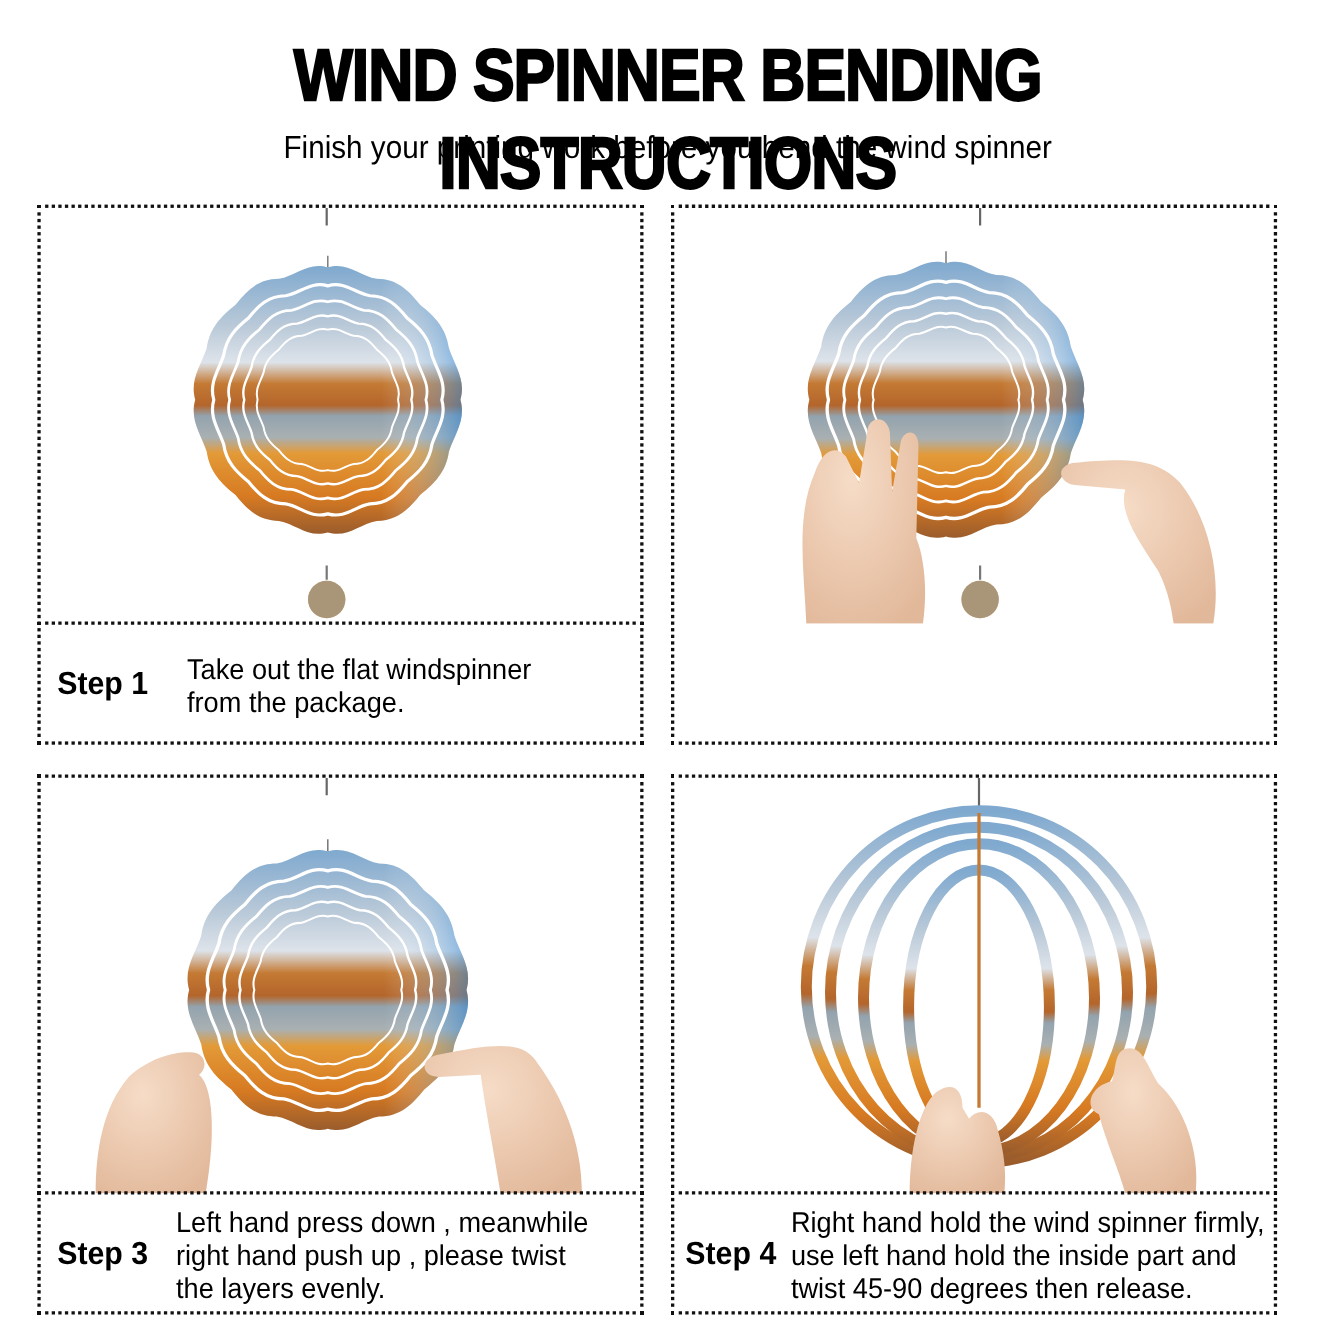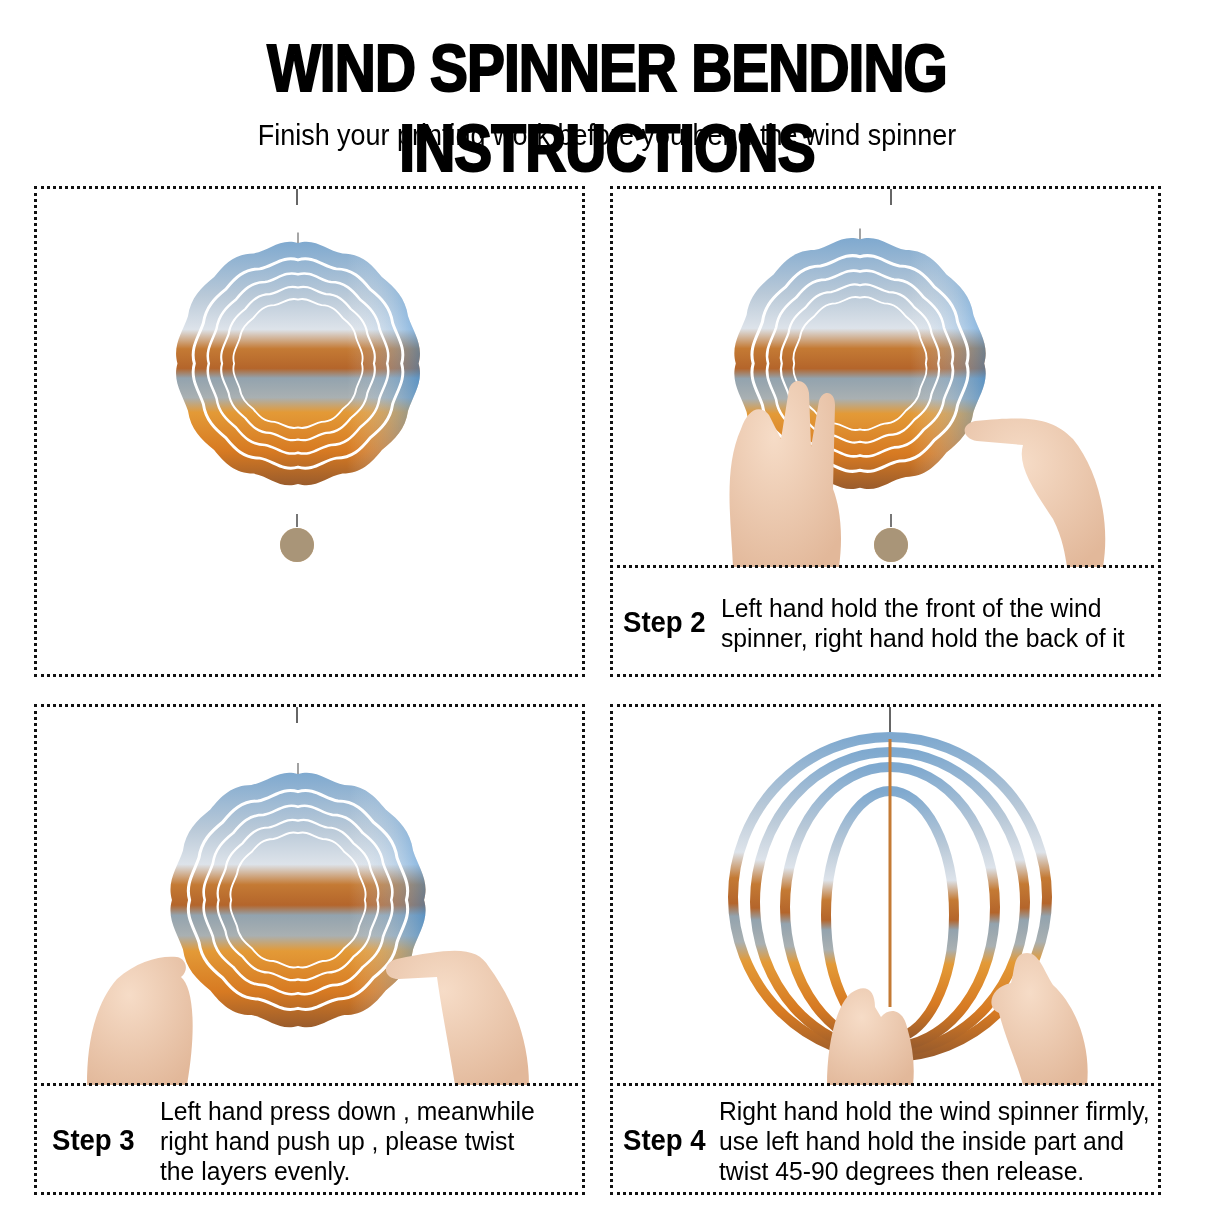--- a/index.html
+++ b/index.html
@@ -93,42 +93,42 @@
 <div class="panel p1">
   <div class="img-area">
     <svg width="545" height="378" viewBox="0 0 545 378">
       <line x1="260" y1="0" x2="260" y2="16" stroke="#666" stroke-width="2"></line>
       <use href="#spinner" x="130" y="12" width="262" height="325" preserveAspectRatio="none"></use>
       <line x1="260" y1="325" x2="260" y2="338" stroke="#777" stroke-width="2"></line>
       <circle cx="260" cy="356" r="17" fill="#d9862a"></circle>
       <circle cx="260" cy="356" r="17" fill="#6fa9d8" opacity="0.45"></circle>
     </svg>
   </div>
+  <div class="caption c1">
+    <div class="step-label">Step 1</div>
+    <div class="step-text">
+      <div>Take out the flat windspinner</div>
+      <div>from the package.</div>
+    </div>
+  </div>
 </div>
 
 <div class="panel p2">
   <div class="img-area">
     <svg width="545" height="378" viewBox="0 0 545 378">
       <line x1="278" y1="0" x2="278" y2="16" stroke="#666" stroke-width="2"></line>
       <use href="#spinner" x="112" y="12" width="270" height="325" preserveAspectRatio="none"></use>
       <line x1="278" y1="325" x2="278" y2="338" stroke="#777" stroke-width="2"></line>
       <circle cx="278" cy="356" r="17" fill="#d9862a"></circle>
       <circle cx="278" cy="356" r="17" fill="#6fa9d8" opacity="0.45"></circle>
 
       <path d="M120,378 C118,330 110,280 128,240 C134,222 146,214 156,226 L168,250 L176,200 C180,188 194,190 196,204 L198,258 L206,212 C210,200 222,202 222,216 L220,300 C228,320 230,350 226,378 Z" fill="url(#skin)"></path>
 
       <path d="M490,378 C498,330 484,280 460,250 C440,230 420,226 362,232 C346,236 350,250 364,252 L410,256 C404,276 420,300 440,330 C450,350 452,366 454,378 Z" fill="url(#skin)"></path>
     </svg>
-  </div>
-  <div class="caption c2">
-    <div class="step-label">Step 2</div>
-    <div class="step-text">
-      <div>Left hand hold the front of the wind</div>
-      <div>spinner, right hand hold the back of it</div>
-    </div>
   </div>
 </div>
 
 <div class="panel p3">
   <div class="img-area">
     <svg width="545" height="378" viewBox="0 0 545 378">
       <line x1="260" y1="0" x2="260" y2="16" stroke="#666" stroke-width="2"></line>
       <use href="#spinner" x="124" y="12" width="274" height="362" preserveAspectRatio="none"></use>
 
       <path d="M50,378 C50,340 56,300 80,272 C100,254 124,248 140,250 C150,252 152,264 144,270 C156,280 160,320 150,378 Z" fill="url(#skin)"></path>

